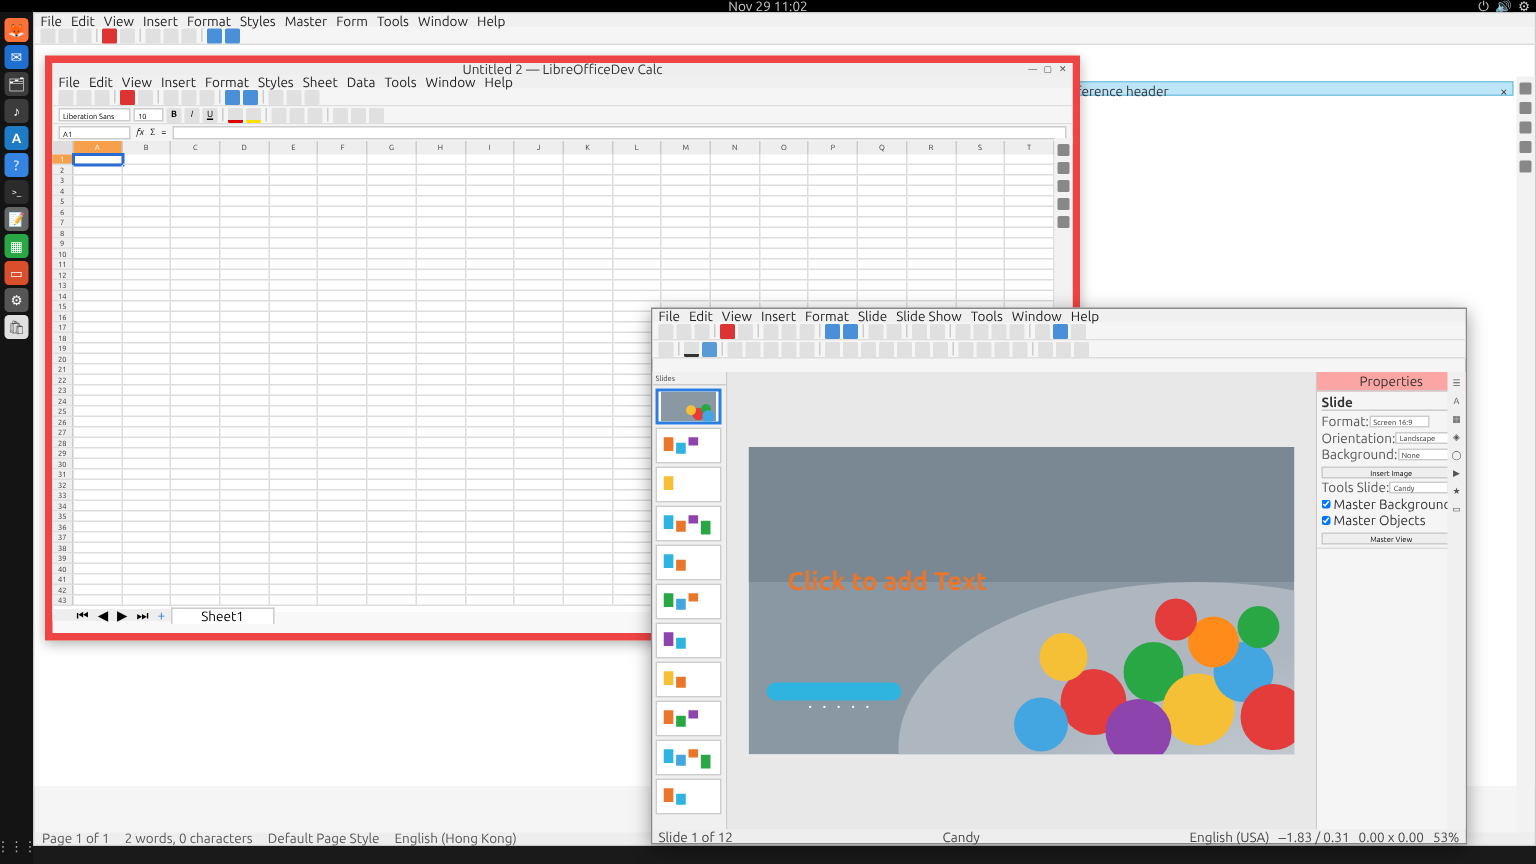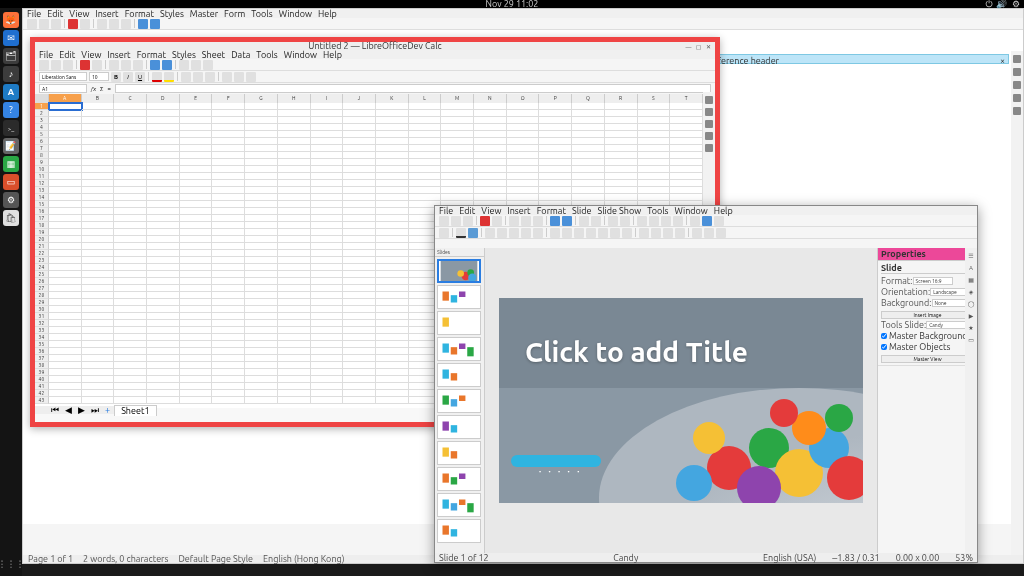--- a/index.html
+++ b/index.html
@@ -40,21 +40,21 @@
 .col-h.first { width: 14px; background: #ddd; }
 .grid-rows { }
 .grid-row { height: 7px; display: flex; }
 .row-h { width: 14px; background: #eee; border-right: 1px solid #ccc; border-bottom: 1px solid #ddd; text-align: center; font-size: 5px; line-height: 7px; color: #333; }
 .cell { width: 33px; border-right: 1px solid #ddd; border-bottom: 1px solid #ddd; }
 .cell.selected { outline: 2px solid #2a6dd2; outline-offset: -1px; }
 .row-h.selected, .col-h.selected { background: #f7a04b; color: #fff; }
 .calc-sidebar { position: absolute; right: 0; top: 50px; width: 12px; bottom: 14px; background: #f2f2f2; display: flex; flex-direction: column; gap: 4px; padding-top: 4px; align-items: center; }
 .calc-sidebar div { width: 8px; height: 8px; background: #888; border-radius: 1px; }
 .calc-tabs { position: absolute; bottom: 8px; left: 0; height: 8px; background: #eee; display: flex; font-size: 5px; align-items: center; gap: 2px; padding-left: 14px; }
-.calc-tabs span { padding: 0 6px; background: #fff; border: 1px solid #ccc; border-bottom: none; }
+.calc-tabs span { padding: 0 19px; background: #fff; border: 1px solid #ccc; border-bottom: none; }
 .cellref-bar { height: 12px; background: #f5f5f5; display: flex; align-items: center; padding: 0 4px; gap: 4px; border-bottom: 1px solid #ddd; }
 .cellref-box { width: 48px; height: 9px; background: #fff; border: 1px solid #ccc; font-size: 5px; padding: 0 2px; line-height: 9px; }
 
 
 .impress-window { position: absolute; top: 205px; left: 434px; width: 544px; height: 358px; background: #f5f5f5; border: 1px solid #888; box-shadow: 0 3px 12px rgba(0,0,0,0.4); }
 .impress-title { height: 8px; background: #eee; text-align: center; font-size: 5px; line-height: 8px; color: #333; position: relative; }
 .impress-content { position: absolute; top: 42px; left: 0; right: 0; bottom: 9px; display: flex; }
 .slide-panel { width: 50px; background: #f0f0f0; border-right: 1px solid #ccc; overflow: hidden; }
 .slide-panel-title { font-size: 5px; padding: 1px 2px; color: #444; border-bottom: 1px solid #ccc; }
 .slide-thumbs { padding: 2px; display: flex; flex-direction: column; gap: 2px; }
@@ -64,37 +64,37 @@
 
 .slide-canvas-area { flex: 1; background: #e8e8e8; display: flex; align-items: center; justify-content: center; position: relative; }
 .slide { width: 364px; height: 205px; position: relative; overflow: hidden; }
 .slide-bg { position: absolute; inset: 0; }
 .slide-title { position: absolute; top: 38px; left: 26px; font-size: 28px; font-weight: bold; color: #fff; text-shadow: 0 1px 3px rgba(0,0,0,0.3); }
 .slide-text { position: absolute; top: 80px; left: 26px; font-size: 17px; font-weight: bold; color: #e9762b; }
 .slide-pill { position: absolute; bottom: 36px; left: 12px; width: 90px; height: 12px; background: #2fb4e0; border-radius: 6px; }
 .slide-dots { position: absolute; bottom: 28px; left: 40px; color: #fff; font-size: 6px; letter-spacing: 3px; }
 
 .props-panel { width: 100px; background: #f5f5f5; border-left: 1px solid #ccc; font-size: 5px; color: #333; }
-.props-header { background: #ec4899; padding: 1px 3px; font-weight: bold; border-bottom: 1px solid #ccc; }
+.props-header { background: #fca5a5; padding: 1px 3px; font-weight: normal; border-bottom: 1px solid #ccc; text-align: center; }
 .props-section { padding: 2px 3px; border-bottom: 1px solid #ddd; }
 .props-row { display: flex; justify-content: flex-start; margin: 1px 0; align-items: center; }
 .props-row span:first-child { color: #555; }
 .props-val { background: #fff; border: 1px solid #ccc; padding: 0 2px; min-width: 40px; height: 8px; line-height: 7px; font-size:5px; }
 .props-btn { background: #eee; border: 1px solid #ccc; padding: 0 3px; font-size: 5px; width: 100%; margin-top: 1px; height:8px; line-height:7px; }
 .chk { display: flex; align-items: center; gap: 2px; margin: 1px 0; font-size:5px; }
 .chk input { width: 6px; height: 6px; }
 .layouts-grid { display: grid; grid-template-columns: repeat(4, 1fr); gap: 2px; padding: 2px; }
 .layout-item { height: 14px; background: #fff; border: 1px solid #ccc; }
 .layout-item.active { border: 1px solid #e9762b; background: #fff3eb; }
 
 .impress-sidebar-strip { position: absolute; right: 0; top: 42px; width: 12px; bottom: 9px; background: #f0f0f0; display: flex; flex-direction: column; gap: 4px; padding-top: 3px; align-items: center; }
 .impress-sidebar-strip div { width: 8px; height: 8px; border-radius: 1px; display:flex; align-items:center; justify-content:center; font-size:6px; color:#555;}
 
 .impress-status { position: absolute; bottom: 0; left: 0; right: 0; height: 9px; background: #eee; font-size: 5px; color: #444; display: flex; justify-content: space-between; padding: 0 4px; align-items: center; }
-.impress-status-right { display: flex; gap: 16px; }
+.impress-status-right { display: flex; gap: 6px; }
 
 .tb-sep { width: 1px; height: 9px; background: #ccc; margin: 0 1px; }
 .tb-colored { border-bottom: 2px solid; }
 </style>
 </head>
 <body>
 
 <div class="gnome-bar">
   <span>Nov 29  11:02</span>
   <div class="gnome-right">
@@ -1450,21 +1450,21 @@
           <circle cx="300" cy="175" r="24" fill="#f5c035"></circle>
           <circle cx="330" cy="150" r="20" fill="#44a6e0"></circle>
           <circle cx="260" cy="190" r="22" fill="#8e44ad"></circle>
           <circle cx="310" cy="130" r="17" fill="#ff8c1a"></circle>
           <circle cx="350" cy="180" r="22" fill="#e43b3b"></circle>
           <circle cx="210" cy="140" r="16" fill="#f5c035"></circle>
           <circle cx="340" cy="120" r="14" fill="#2aa745"></circle>
           <circle cx="195" cy="185" r="18" fill="#44a6e0"></circle>
           <circle cx="285" cy="115" r="14" fill="#e43b3b"></circle>
         </svg>
-        <div class="slide-title">Click to add Title</div>
+        <div class="slide-text">Click to add Text</div>
         <div class="slide-pill"></div>
         <div class="slide-dots">• • • • •</div>
       </div>
     </div>
 
     <div class="props-panel">
       <div class="props-header">Properties</div>
       <div class="props-section">
         <div style="font-weight:bold;border-bottom:1px solid #ccc;margin-bottom:2px">Slide</div>
         <div class="props-row">

